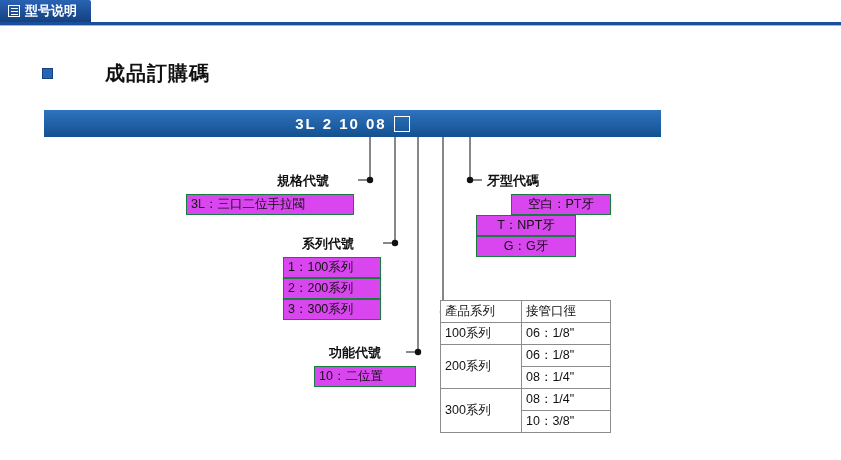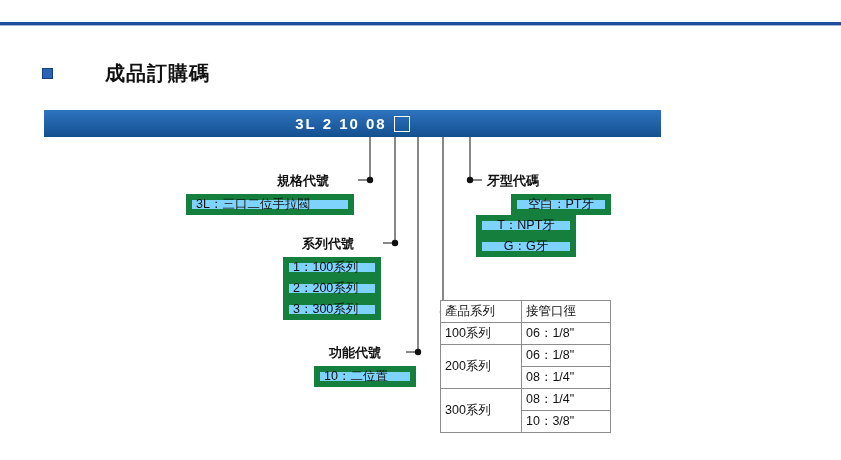--- a/index.html
+++ b/index.html
@@ -85,22 +85,22 @@
   
   .lbl{
     position:absolute;
     font-size:13px;font-weight:bold;color:#111;
     white-space:nowrap;
   }
 
   
   .cell{
     position:absolute;
-    border:6px solid #15803d;
-    background:#7dd3fc;
+    border:1px solid #15803d;
+    background:#d946ef;
     font-size:12.5px;color:#111;
     display:flex;align-items:center;
     padding-left:4px;
     box-sizing:border-box;
     white-space:nowrap;
   }
   .cell.center{justify-content:center;padding-left:0;}
 
   
   .port-table{
@@ -115,20 +115,24 @@
     white-space:nowrap;
     background:#fff;
   }
   .port-table td.series{width:72px;}
   .port-table td.bore{width:80px;}
 </style>
 </head>
 <body>
 
 <div class="top-header">
+  <div class="tab">
+    <span class="doc-icon"></span>
+    <span>型号说明</span>
+  </div>
   <div class="rule"></div>
   <div class="rule-thin"></div>
 </div>
 
 <div class="section-title">
   <span class="sq"></span>
   <span>成品訂購碼</span>
 </div>
 
 <div class="code-bar">

